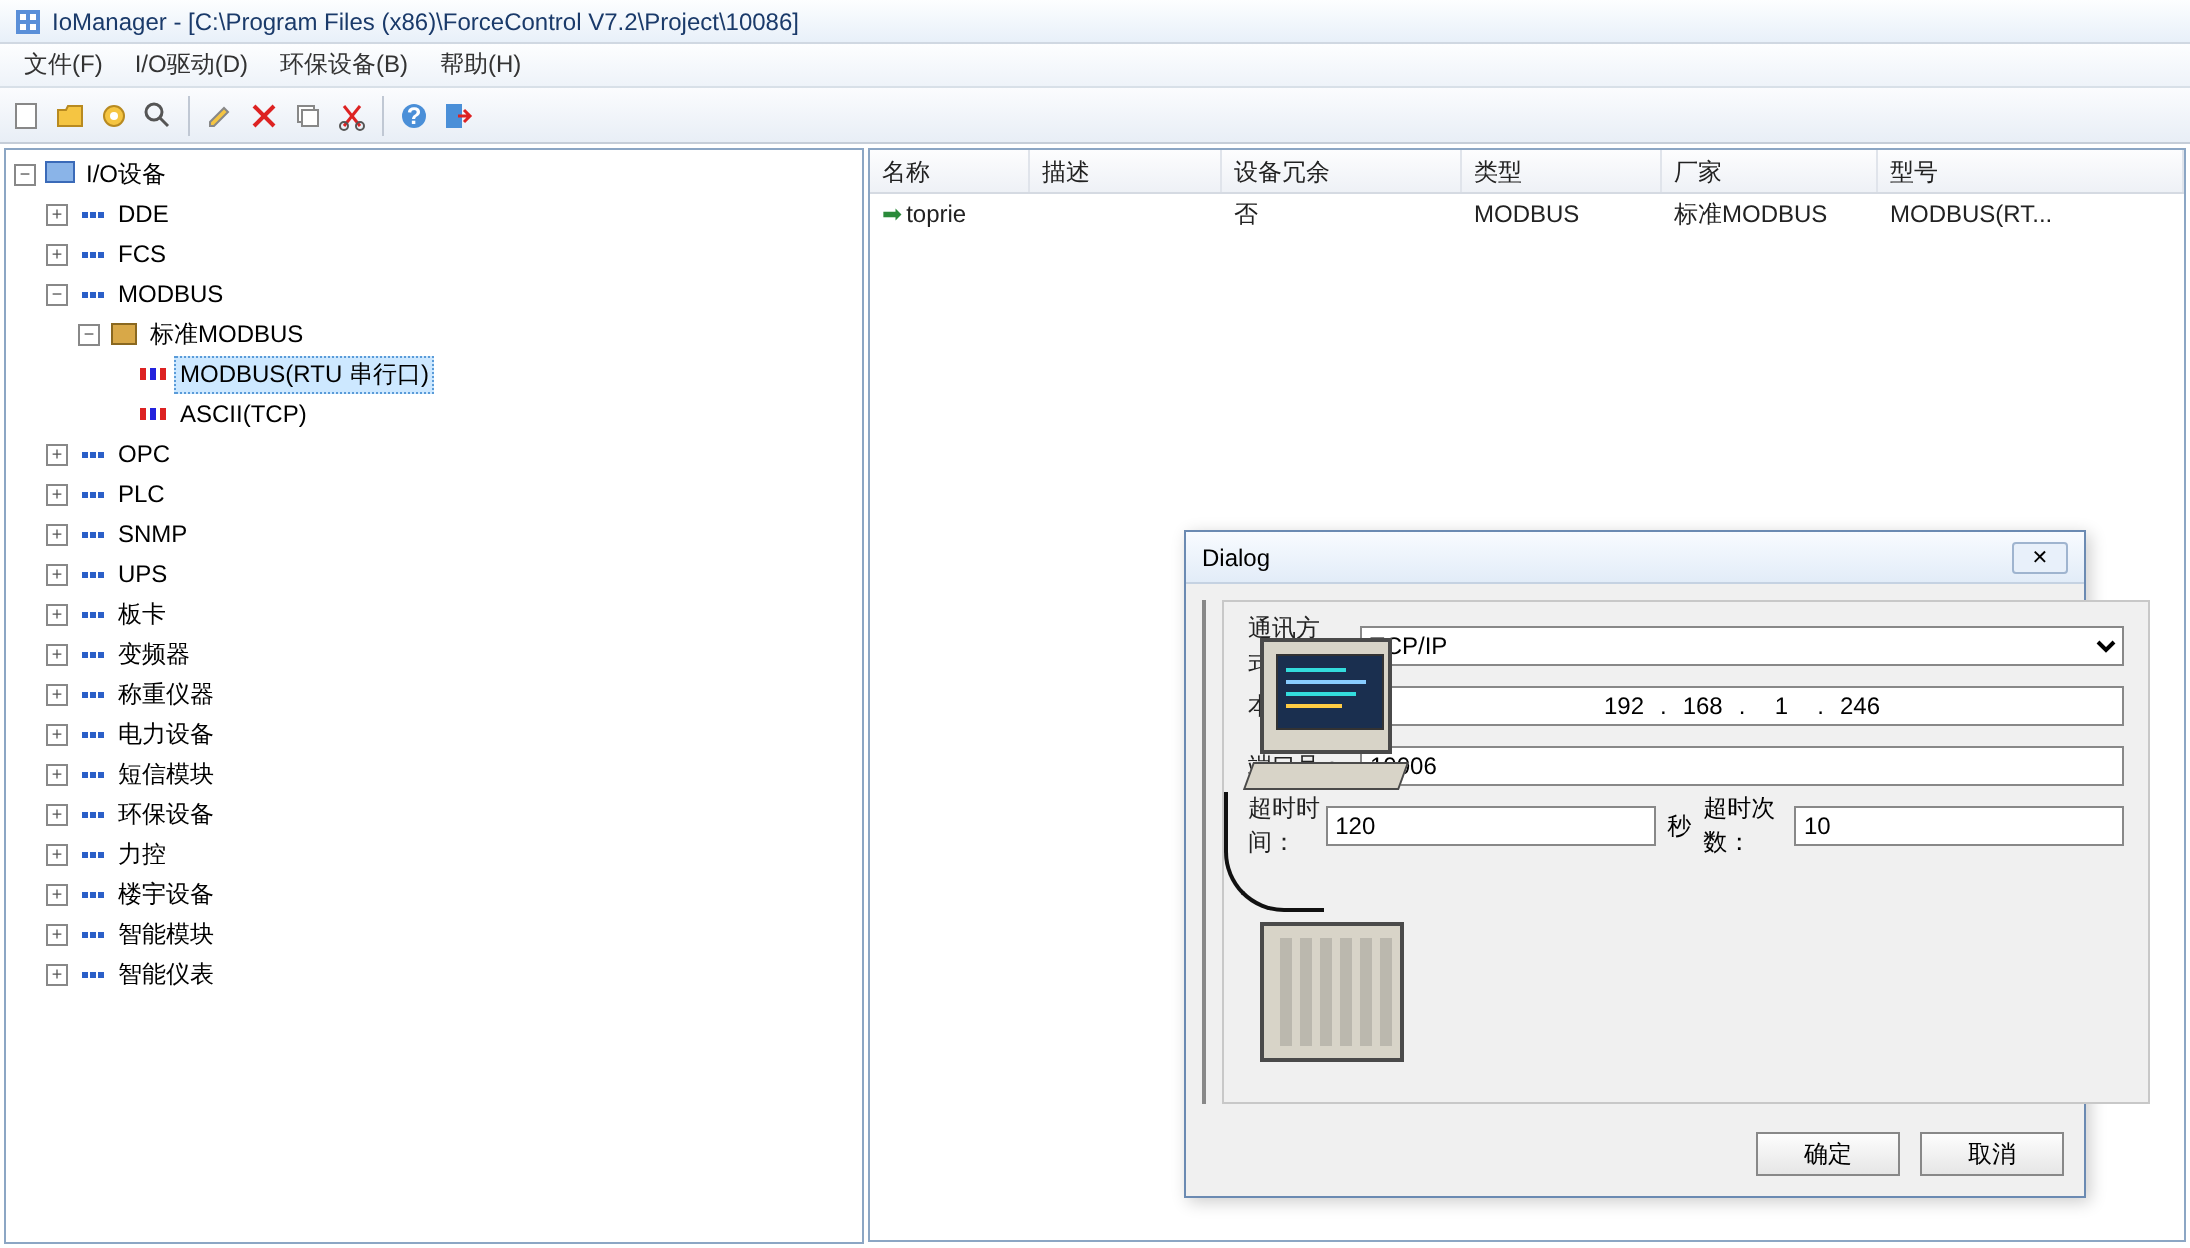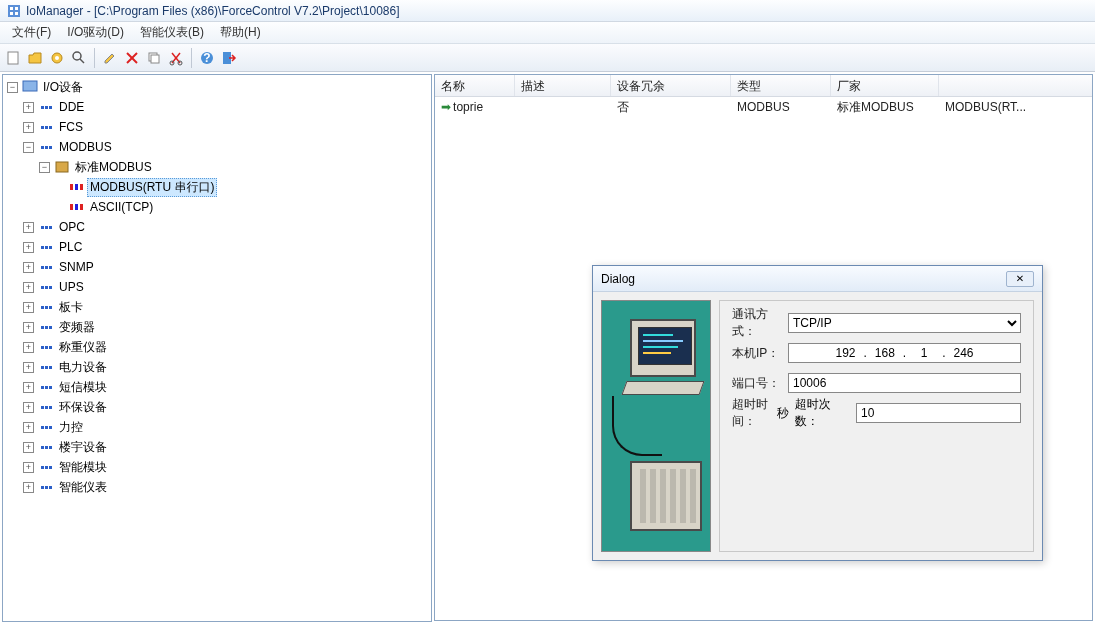--- a/index.html
+++ b/index.html
@@ -71,21 +71,21 @@
         <rect x="4" y="9" width="3" height="3" fill="#fff"></rect>
         <rect x="9" y="9" width="3" height="3" fill="#fff"></rect>
       </svg>
   </span>
   <span class="title">IoManager - [C:\Program Files (x86)\ForceControl V7.2\Project\10086]</span>
 </div>
 
 <div class="menu-bar">
   <div class="menu-item">文件(F)</div>
   <div class="menu-item">I/O驱动(D)</div>
-  <div class="menu-item">智能仪表(B)</div>
+  <div class="menu-item">环保设备(B)</div>
   <div class="menu-item">帮助(H)</div>
 </div>
 
 <div class="toolbar">
   <div class="tool-btn">
       <svg width="16" height="16">
         <rect x="3" y="2" width="10" height="12" fill="#fff" stroke="#888"></rect>
       </svg>
     </div>
   <div class="tool-btn">
@@ -401,20 +401,21 @@
     </div>
   </div>
 
   <div class="content-panel">
     <div class="table-header">
       <div class="th" style="width:80px">名称</div>
       <div class="th" style="width:96px">描述</div>
       <div class="th" style="width:120px">设备冗余</div>
       <div class="th" style="width:100px">类型</div>
       <div class="th" style="width:108px">厂家</div>
+      <div class="th" style="flex:1">型号</div>
     </div>
     <div class="table-row">
       <div class="td" style="width:80px;display:flex;align-items:center;gap:2px">
           <span style="color:#2a8a3a">➡</span>
           <span>toprie</span>
         </div>
       <div class="td" style="width:96px"></div>
       <div class="td" style="width:120px">否</div>
       <div class="td" style="width:100px">MODBUS</div>
       <div class="td" style="width:108px">标准MODBUS</div>
@@ -462,19 +463,24 @@
           <input class="ip-seg" value="1" style="">.
           <input class="ip-seg" value="246" style="">
         </div>
       </div>
       <div class="field-row">
         <span class="field-label">端口号：</span>
         <input class="field-input" value="10006" style="">
       </div>
       <div class="field-row">
         <span class="field-label">超时时间：</span>
+        <input class="field-input" style="flex: 0 0 40px;" value="120">
         <span style="margin:0 6px">秒</span>
         <span>超时次数：</span>
-        <input class="field-input" style="flex: 0 0 34px; margin-left: 20px;" value="10">
-      </div>
-    </div>
+        <input class="field-input" style="flex: 0 0 34px; margin-left: 4px;" value="10">
+      </div>
+    </div>
+  </div>
+  <div class="dialog-buttons">
+    <button class="btn">确定</button>
+    <button class="btn">取消</button>
   </div>
 </div>
 
 </body></html>

